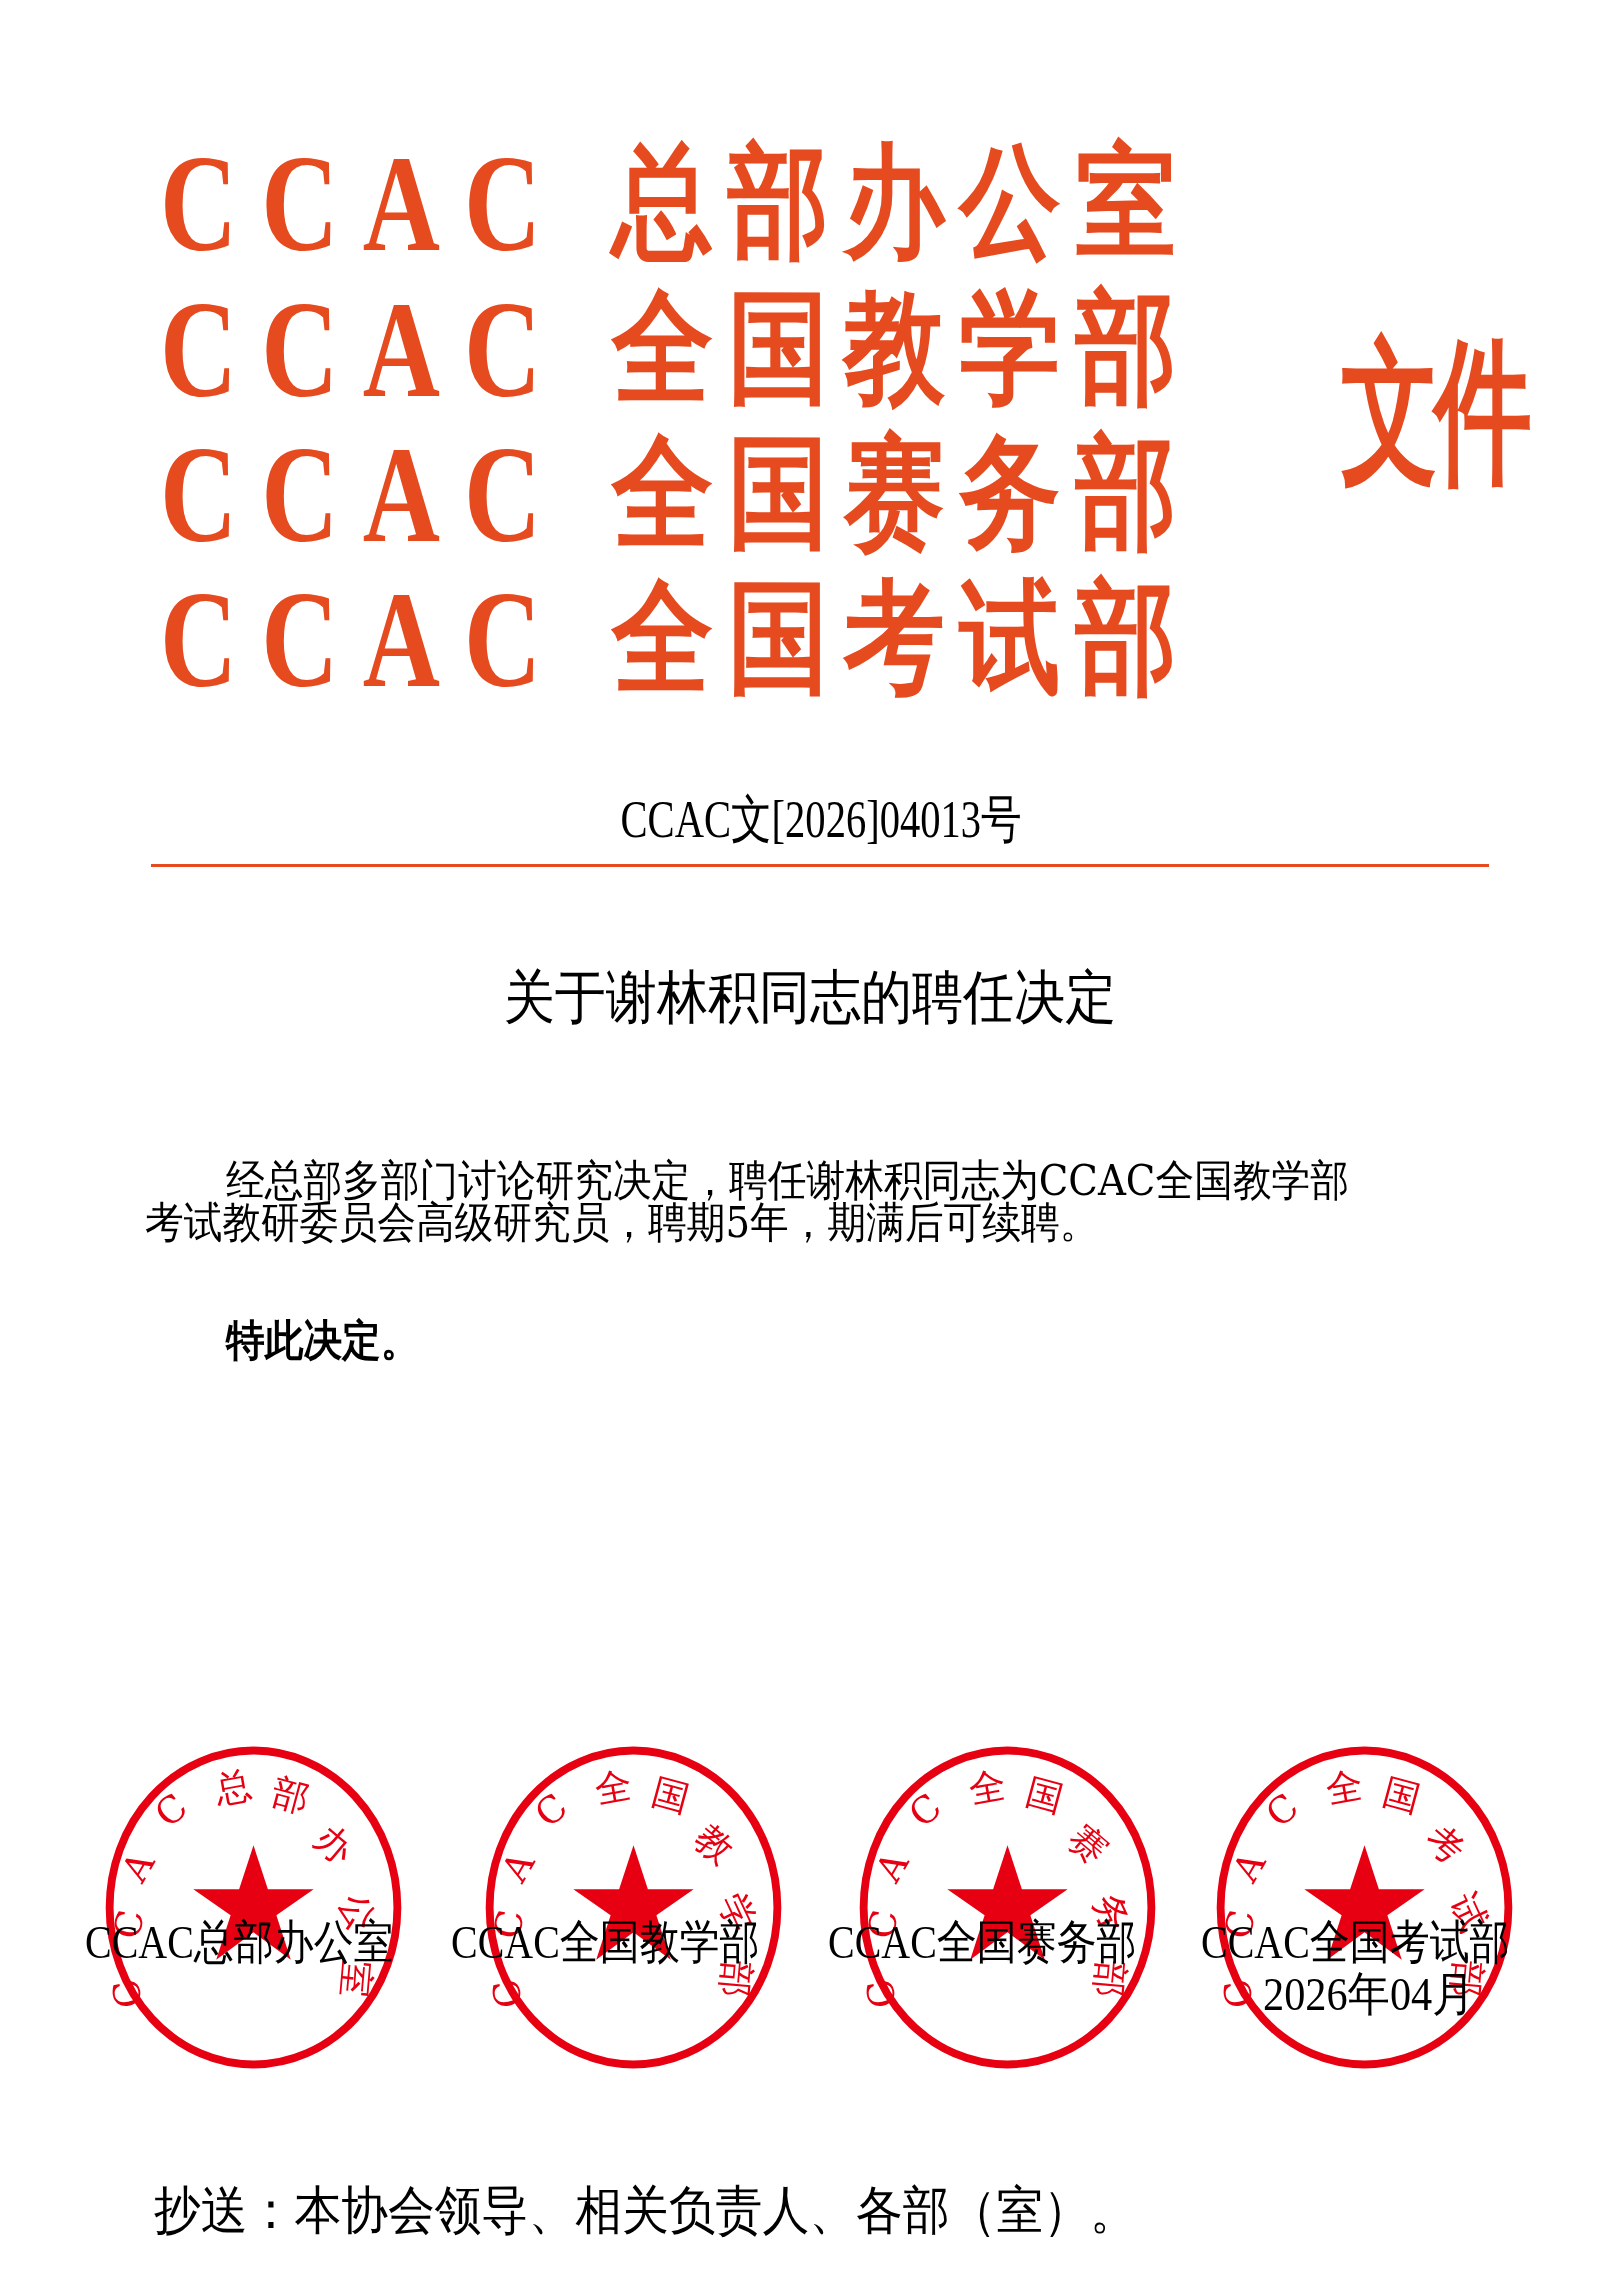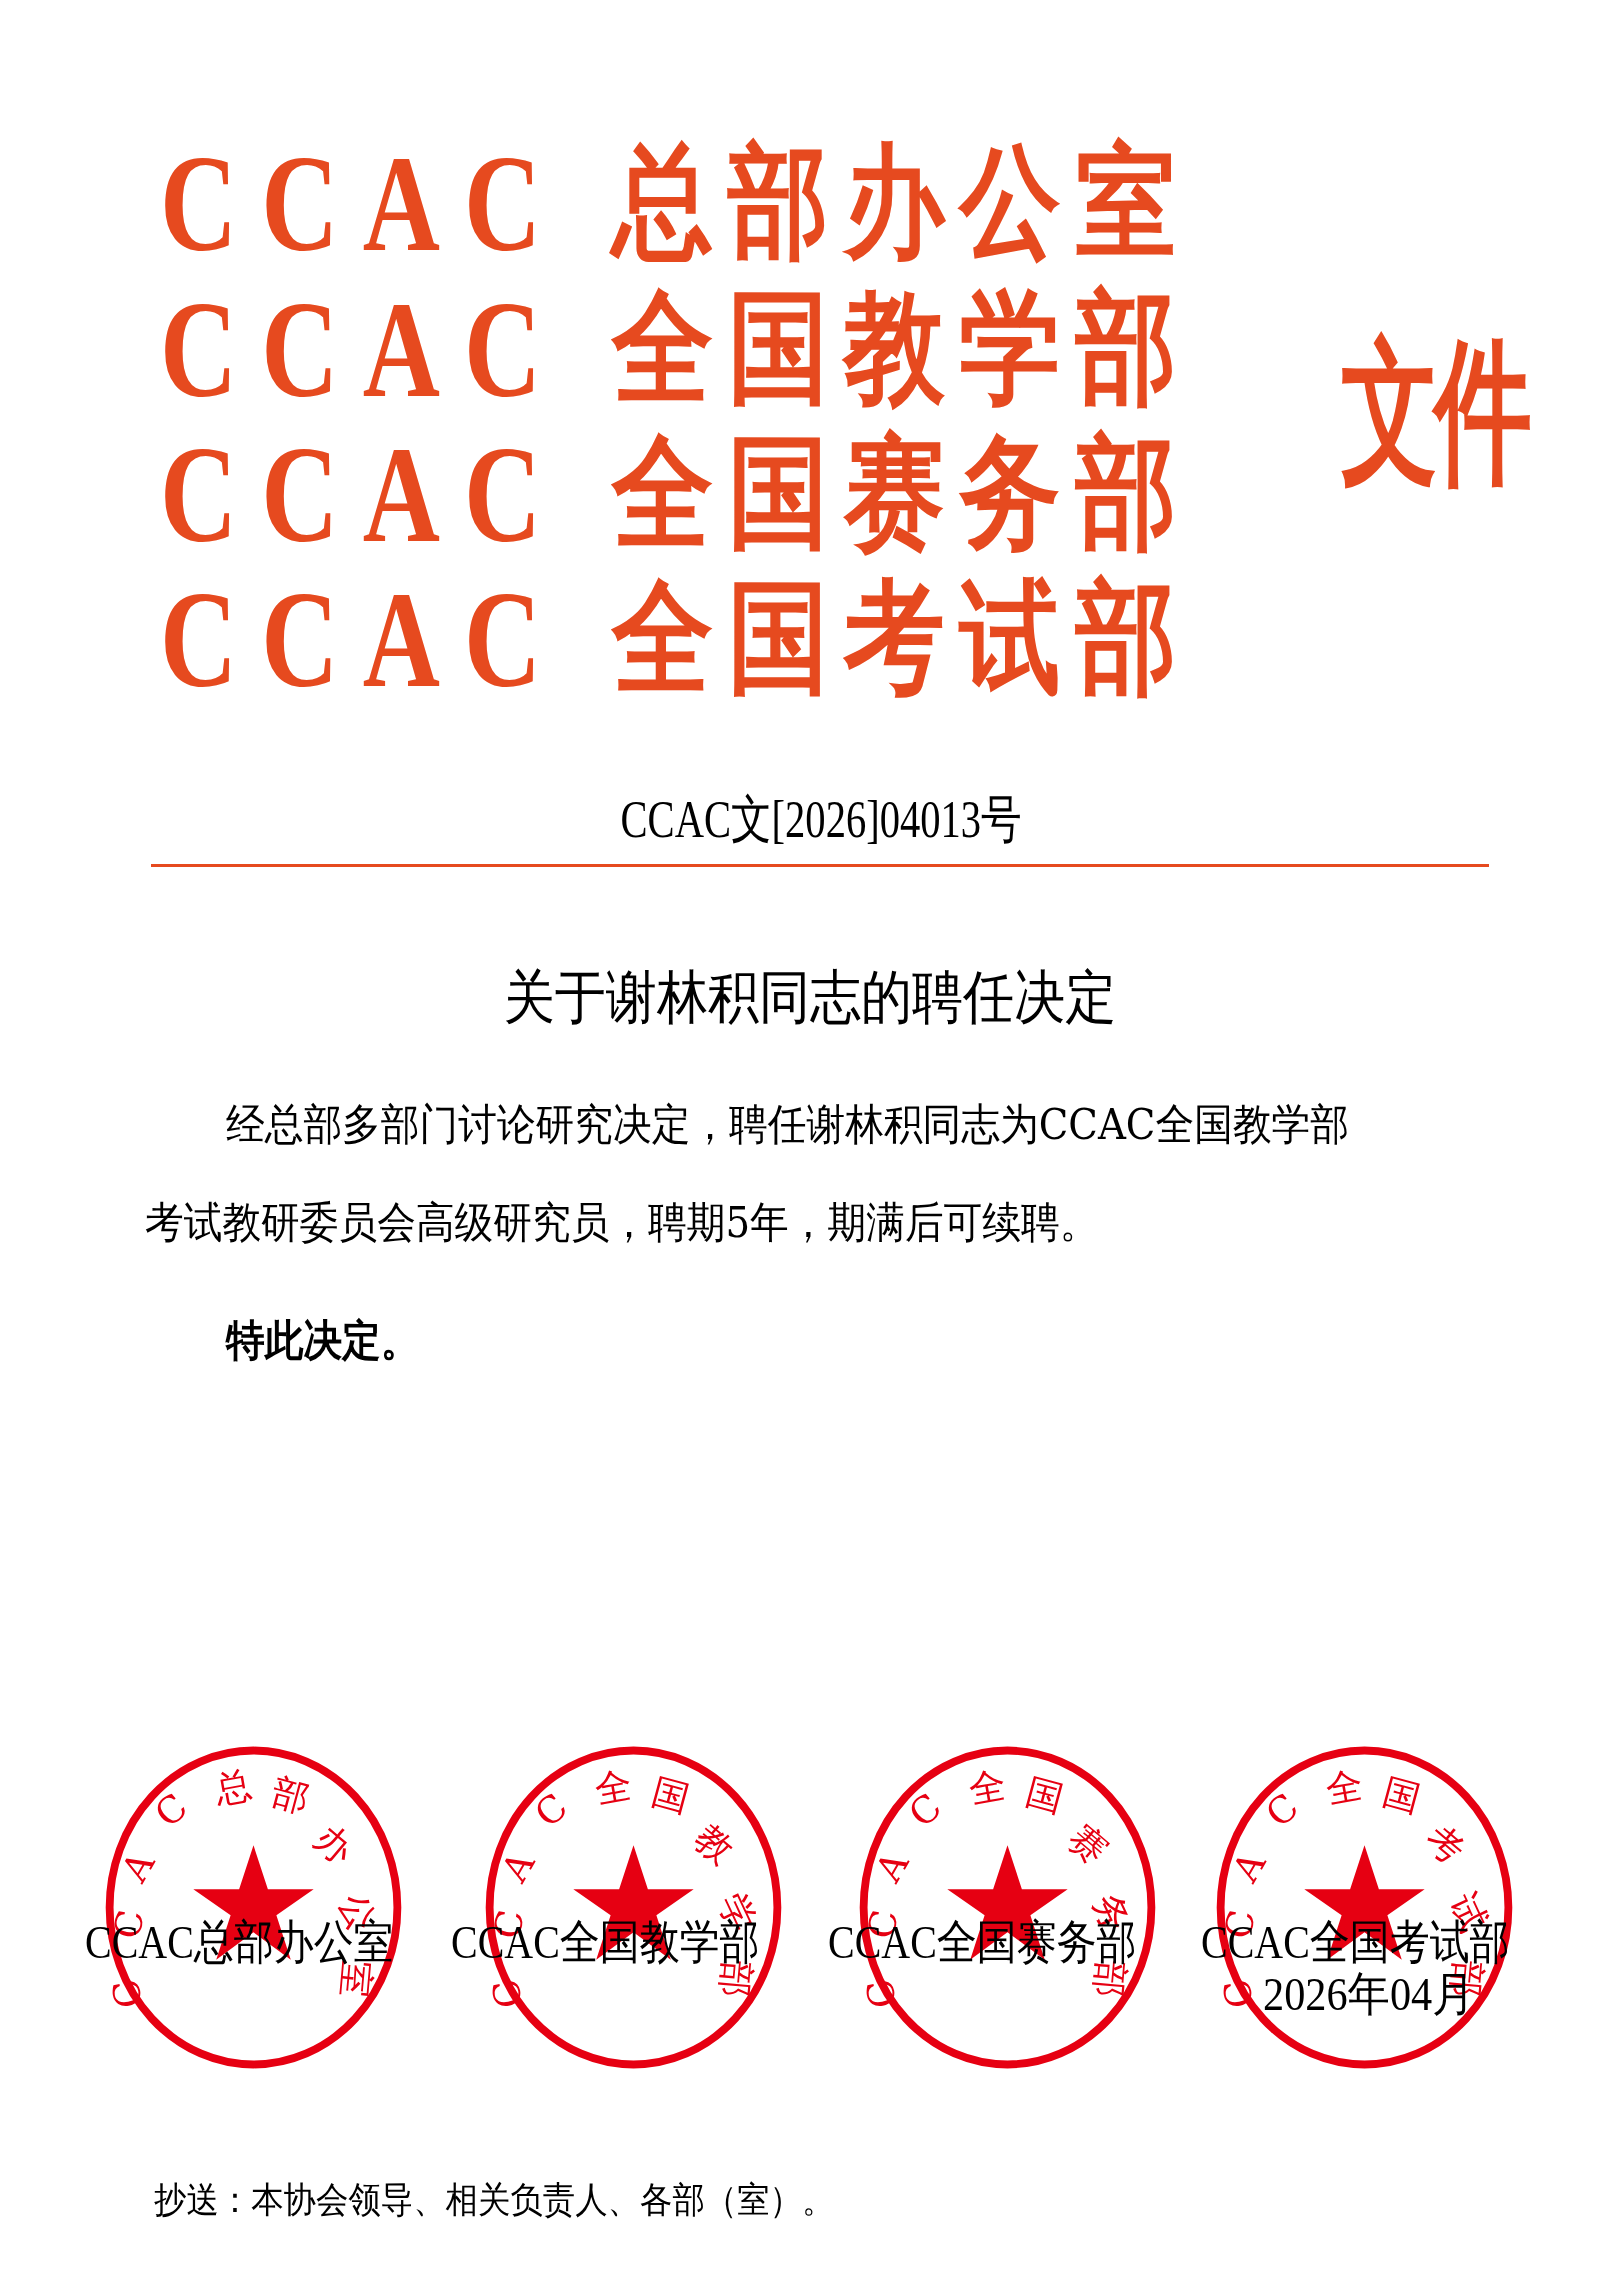--- a/index.html
+++ b/index.html
@@ -23,21 +23,21 @@
   .title span { display:inline-block; transform:scaleX(0.88); }
   .body-line { position:absolute; font-size:43px; white-space:nowrap;
                font-family:"DejaVu Serif","Liberation Serif",serif; }
   .body-line span { display:inline-block; transform:scaleX(0.9); transform-origin:left center; }
   .seal { position:absolute; width:301px; height:327px; }
   .sig-line { position:absolute; top:1911px; left:85px; font-size:47px; white-space:nowrap;
               font-family:"Liberation Serif","DejaVu Serif",serif; }
   .sig-item { position:absolute; top:0; white-space:nowrap; transform:scaleX(0.85); transform-origin:left top; }
   .date { position:absolute; left:1263px; top:1963px; font-size:47px; white-space:nowrap;
           font-family:"Liberation Serif","DejaVu Serif",serif; transform:scaleX(0.9); transform-origin:left top; }
-  .cc { position:absolute; left:154px; top:2176px; font-size:36px; white-space:nowrap;
+  .cc { position:absolute; left:154px; top:2176px; font-size:52px; white-space:nowrap;
         font-family:"DejaVu Serif","Liberation Serif",serif; }
   .cc span { display:inline-block; transform:scaleX(0.9); transform-origin:left center; }
 </style>
 </head>
 <body>
 
 <div>
   <div class="hdr-row" style="top:128px;">
     <span class="hdr-latin">CCAC</span>
     <span class="hdr-cn">总部办公室</span>
@@ -60,21 +60,21 @@
 <div class="docno">
   <span>CCAC文[2026]04013号</span>
 </div>
 
 <div class="redline"></div>
 
 <div class="title">
   <span>关于谢林积同志的聘任决定</span>
 </div>
 
-<div class="body-line" style="left:226px; top:1096px;">
+<div class="body-line" style="left:226px; top:1152px;">
   <span>经总部多部门讨论研究决定，聘任谢林积同志为CCAC全国教学部</span>
 </div>
 <div class="body-line" style="left:145px; top:1194px;">
   <span>考试教研委员会高级研究员，聘期5年，期满后可续聘。</span>
 </div>
 <div class="body-line" style="left:226px; top:1312px;font-weight:bold;">
   <span>特此决定。</span>
 </div>
 
 <svg class="seal" style="left:103px; top:1744px;" viewBox="0 0 460 500">

